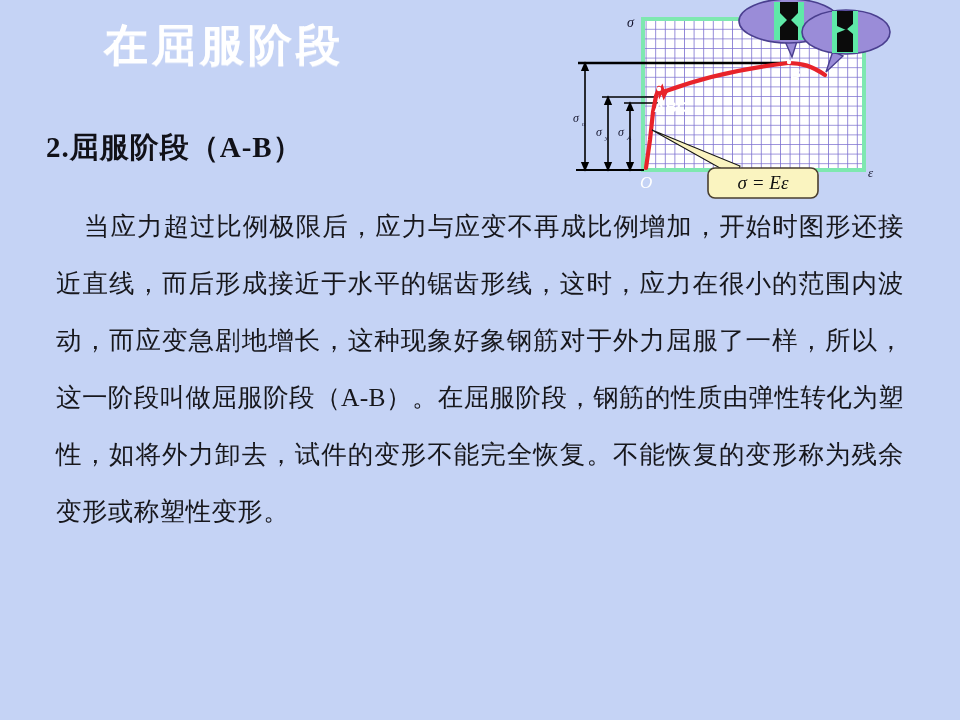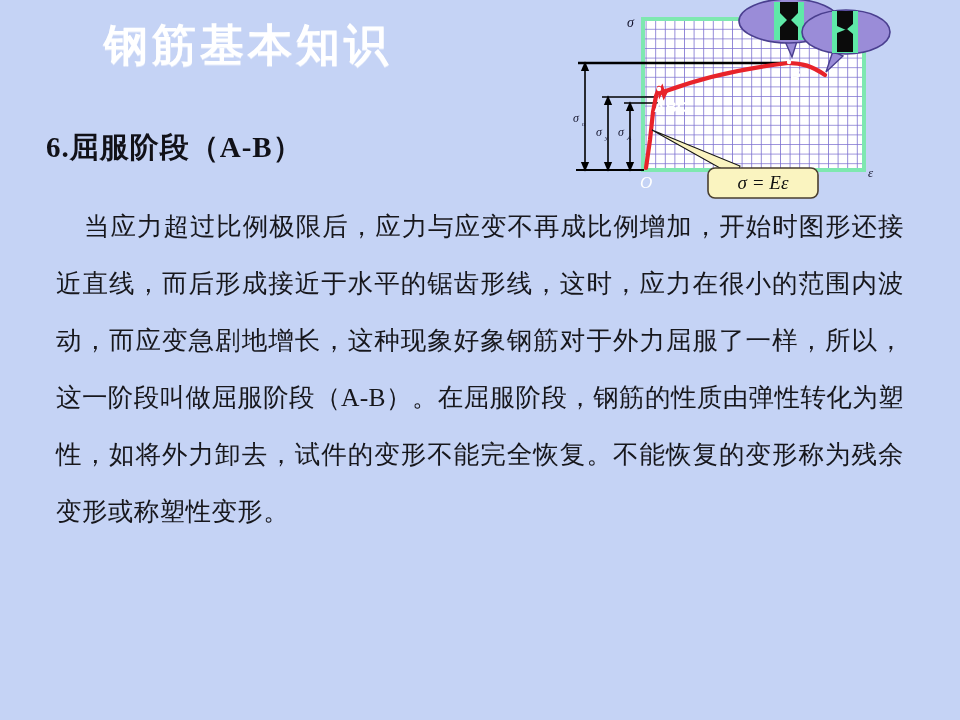--- a/index.html
+++ b/index.html
@@ -65,23 +65,23 @@
     left: 540px;
     top: 0px;
     width: 420px;
     height: 210px;
   }
   .diagram svg { display: block; }
 </style>
 </head>
 <body>
 
-<div class="slide-title">钢筋基本知识</div>
+<div class="slide-title">在屈服阶段</div>
 
-<div class="section-heading">6.屈服阶段（A-B）</div>
+<div class="section-heading">2.屈服阶段（A-B）</div>
 
 <div class="body-text">当应力超过比例极限后，应力与应变不再成比例增加，开始时图形还接近直线，而后形成接近于水平的锯齿形线，这时，应力在很小的范围内波动，而应变急剧地增长，这种现象好象钢筋对于外力屈服了一样，所以，这一阶段叫做屈服阶段（A-B）。在屈服阶段，钢筋的性质由弹性转化为塑性，如将外力卸去，试件的变形不能完全恢复。不能恢复的变形称为残余变形或称塑性变形。</div>
 
 <div class="diagram">
 <svg width="420" height="210" viewBox="0 0 420 210" xmlns="http://www.w3.org/2000/svg">
   <defs>
     <pattern id="gridPat" width="9.6" height="9.6" patternUnits="userSpaceOnUse">
       <rect width="9.6" height="9.6" fill="#ffffff"></rect>
       <path d="M 9.6 0 L 0 0 0 9.6" fill="none" stroke="#7b6fd0" stroke-width="1.6"></path>
     </pattern>

